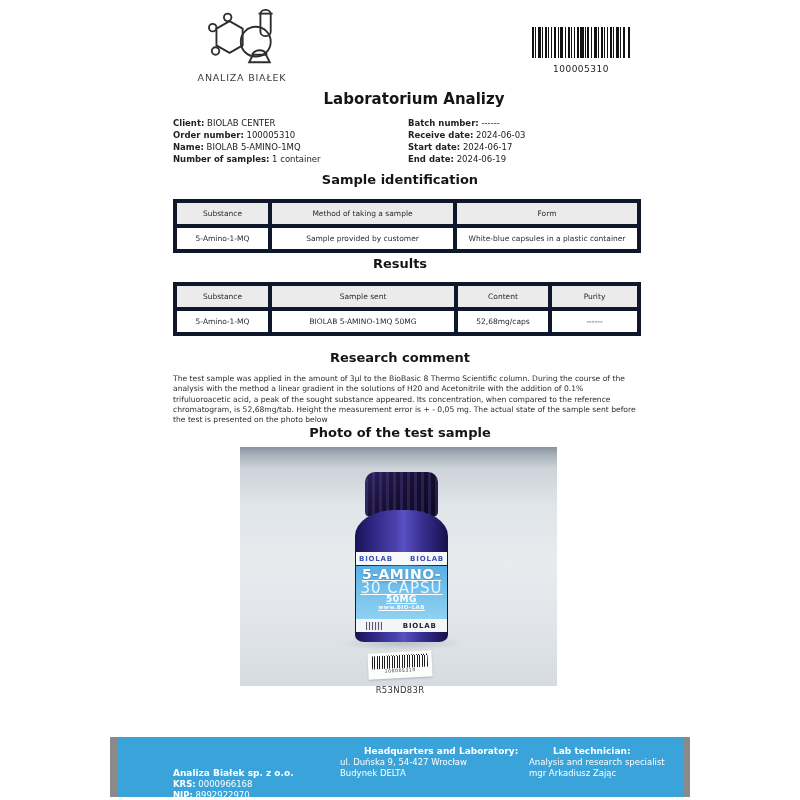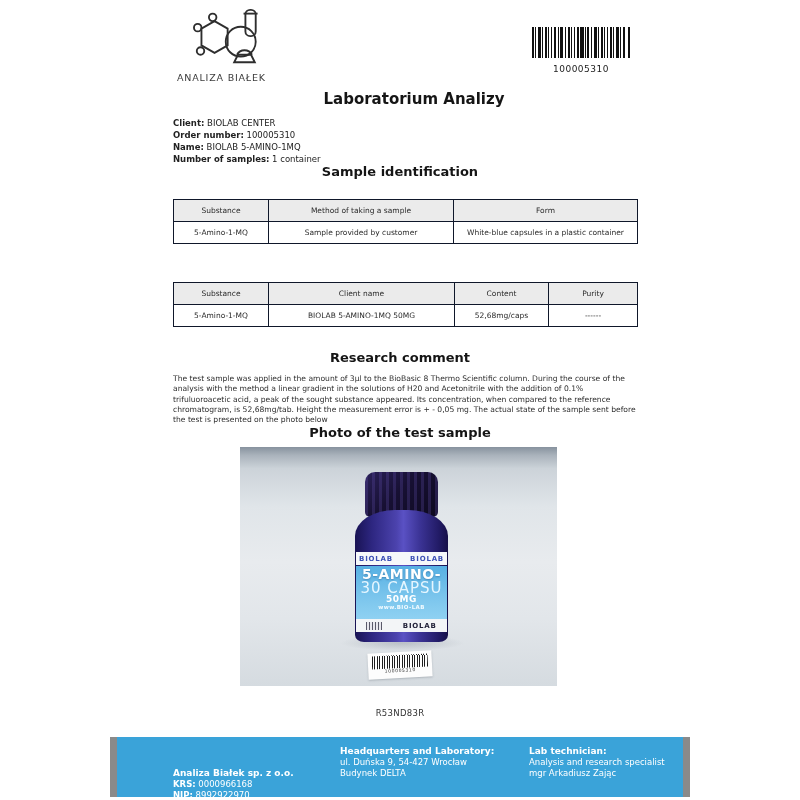--- a/index.html
+++ b/index.html
@@ -1,83 +1,83 @@
 <!DOCTYPE html>
 <html><head>
 <meta charset="utf-8">
 <style>
   html,body{margin:0;padding:0;background:#ffffff;}
   body{width:800px;height:800px;font-family:"DejaVu Sans",sans-serif;color:#1c1c1c;}
   #doc{position:relative;width:800px;height:800px;background:#fff;overflow:hidden;}
   .abs{position:absolute;}
 
   
-  .logo-block{left:177px;top:8px;width:100px;text-align:left;}
+  .logo-block{left:192px;top:8px;width:100px;text-align:center;}
   .logo-icon{margin-left:14px;}
   .logo-text{font-size:9.5px;letter-spacing:0.8px;color:#3c3c3c;margin-top:2px;white-space:nowrap;}
   .barcode-block{left:532px;top:27px;width:98px;text-align:center;}
   .barcode-num{font-size:9px;letter-spacing:0.5px;color:#222;margin-top:2px;}
 
   .doc-title{left:0;right:0;top:90px;text-align:center;font-size:15px;font-weight:bold;color:#151515;padding-left:28px;}
 
   
   .info-col{font-size:8.5px;line-height:12px;color:#222;}
   .info-left{left:173px;top:117px;}
   .info-right{left:408px;top:117px;}
   .info-line b{font-weight:bold;}
   .section-h{left:0;right:0;text-align:center;font-size:13px;font-weight:bold;color:#151515;}
 
   table.rpt{border-collapse:collapse;table-layout:fixed;background:#fff;}
-  table.rpt th,table.rpt td{border:1px solid #0f172a;font-size:7.5px;font-weight:normal;text-align:center;vertical-align:middle;height:21px;padding:0 2px;color:#2a2a2a;}
+  table.rpt th,table.rpt td{border:4px solid #0f172a;font-size:7.5px;font-weight:normal;text-align:center;vertical-align:middle;height:21px;padding:0 2px;color:#2a2a2a;}
   table.rpt th{background:#ebebeb;}
 
   .comment-p{left:173px;top:374px;width:470px;font-size:7.6px;line-height:10.3px;color:#2e2e2e;text-align:left;}
 
   
   .photo{left:240px;top:447px;width:317px;height:239px;overflow:hidden;
     background:linear-gradient(180deg,#87929e 0%,#aab3bc 3.5%,#ccd3d9 9%,#e0e5e9 25%,#e8ebee 48%,#e2e6ea 72%,#d5dbe0 100%);}
   .bottle{left:115px;top:25px;width:93px;height:170px;}
   .cap{left:10px;top:0;width:73px;height:45px;border-radius:10px 10px 5px 5px;
     background-image:repeating-linear-gradient(90deg,rgba(96,78,170,0.28) 0 3px,rgba(0,0,0,0) 3px 7px),
       linear-gradient(135deg,#2a2058 0%,#171033 45%,#0d091f 100%);}
   .bottle-body{left:0;top:38px;width:93px;height:132px;
     border-radius:40px 40px 9px 9px / 26px 26px 7px 7px;
     background:linear-gradient(90deg,#191354 0%,#2d2680 18%,#4c43ae 45%,#5a51c4 52%,#3b3395 70%,#221b66 90%,#171048 100%);}
   .label{left:1px;top:80px;width:91px;overflow:hidden;}
   .label-top{height:13px;background:#f6f8fa;display:flex;align-items:center;justify-content:space-between;padding:0 3px;}
   .label-brand{font-size:7px;font-weight:bold;color:#3d51b5;letter-spacing:0.8px;}
-  .label-main{height:53px;background:linear-gradient(180deg,#57b0e3 0%,#79c4ec 55%,#8fd1f2 100%);text-align:center;color:#fff;}
+  .label-main{height:53px;background:linear-gradient(180deg,#57b0e3 0%,#79c4ec 55%,#8fd1f2 100%);text-align:center;color:#fff;text-decoration:underline;}
   .lm1{font-size:14px;font-weight:bold;letter-spacing:0.5px;text-shadow:0 1px 2px rgba(30,80,130,0.45);line-height:16px;margin-top:1px;}
   .lm2{font-size:15px;color:#e6f6ff;line-height:12px;letter-spacing:1px;}
   .lm3{font-size:9px;font-weight:bold;line-height:10px;letter-spacing:0.5px;}
   .lm4{font-size:5.5px;font-weight:bold;line-height:7px;letter-spacing:0.4px;color:#f2fbff;}
   .label-bottom{height:13px;background:#f3f5f7;display:flex;align-items:center;justify-content:space-around;}
   .label-bottom .label-brand{color:#23233a;}
   .mini-stripes{width:16px;height:8px;background:repeating-linear-gradient(90deg,#5a5a6a 0 1px,#e8e8ee 1px 3px);}
   .bottle-shadow{left:100px;top:188px;width:125px;height:16px;border-radius:50%;
     background:radial-gradient(ellipse at center,rgba(60,70,85,0.22) 0%,rgba(60,70,85,0) 70%);}
   .sticker{left:128px;top:205px;width:64px;height:26px;background:#fdfdfd;transform:rotate(-3deg);
     box-shadow:0 1px 2px rgba(80,90,100,0.3);text-align:center;}
   .sticker-bars{margin:3px 4px 0 4px;height:13px;
     background:repeating-linear-gradient(90deg,#1d1d1d 0 1px,#fff 1px 2px,#1d1d1d 2px 3px,#fff 3px 5px);}
   .sticker-num{font-size:4.5px;color:#333;letter-spacing:0.6px;line-height:6px;}
 
   .password-label{left:0;right:0;top:693px;text-align:center;font-size:9px;font-weight:bold;color:#222;}
-  .password-value{left:0;right:0;top:708px;text-align:center;font-size:8.5px;color:#333;letter-spacing:0.3px;}
+  .password-value{left:0;right:0;top:685px;text-align:center;font-size:8.5px;color:#333;letter-spacing:0.3px;}
 
   
   .footer{left:110px;top:737px;width:566px;height:60px;background:#3aa3d9;
     border-left:7px solid #8a8a8a;border-right:7px solid #8a8a8a;color:#ffffff;}
   .f-col{position:absolute;font-size:8.5px;line-height:11px;}
   .f-col b{font-weight:bold;}
   .f-company{left:56px;top:7px;}
   .f-company .f-name{font-size:9px;font-weight:bold;margin-top:24px;}
   .f-hq{left:223px;top:9px;}
   .f-tech{left:412px;top:9px;}
-  .f-head{font-weight:bold;font-size:9px;}
+  .f-head{font-weight:bold;font-size:9px;margin-left:24px;}
 </style>
 </head>
 <body>
 
 <div id="doc">
 
   <div class="abs logo-block">
     <svg class="logo-icon" width="92" height="58" viewBox="0 0 96 62" fill="none" stroke="#2e2e2e" stroke-width="2">
       <polygon points="24,14 38,22 38,40 24,48 10,40 10,22"></polygon>
       <circle cx="22" cy="10" r="4"></circle>
@@ -132,53 +132,60 @@
 
   <div class="abs doc-title">Laboratorium Analizy</div>
 
   <div class="abs info-col info-left">
     <div class="info-line"><b>Client:</b> <span>BIOLAB CENTER</span></div>
     <div class="info-line"><b>Order number:</b> <span>100005310</span></div>
     <div class="info-line"><b>Name:</b> <span>BIOLAB 5-AMINO-1MQ</span></div>
     <div class="info-line"><b>Number of samples:</b> <span>1 container</span></div>
   </div>
 
-
-  <div class="abs section-h" style="top:164px;">Sample identification</div>
+  <div class="abs info-col info-right">
+    <div class="info-line"><b>Batch number:</b> <span>------</span></div>
+    <div class="info-line"><b>Receive date:</b> <span>2024-06-03</span></div>
+    <div class="info-line"><b>Start date:</b> <span>2024-06-17</span></div>
+    <div class="info-line"><b>End date:</b> <span>2024-06-19</span></div>
+  </div>
+
+  <div class="abs section-h" style="top:172px;">Sample identification</div>
   <table class="rpt abs" style="left:173px;top:199px;width:464px;">
     <colgroup>
         <col style="width:95px">
         <col style="width:185px">
         <col style="width:184px">
       </colgroup>
     <tbody>
         <tr>
       <th>Substance</th>
       <th>Method of taking a sample</th>
       <th>Form</th>
     </tr>
     <tr>
       <td>5-Amino-1-MQ</td>
       <td>Sample provided by customer</td>
       <td>White-blue capsules in a plastic container</td>
     </tr>
   </tbody>
     </table>
 
+  <div class="abs section-h" style="top:256px;">Results</div>
   <table class="rpt abs" style="left:173px;top:282px;width:464px;">
     <colgroup>
         <col style="width:95px">
         <col style="width:186px">
         <col style="width:94px">
         <col style="width:89px">
       </colgroup>
     <tbody>
         <tr>
       <th>Substance</th>
-      <th>Client name</th>
+      <th>Sample sent</th>
       <th>Content</th>
       <th>Purity</th>
     </tr>
     <tr>
       <td>5-Amino-1-MQ</td>
       <td>BIOLAB 5-AMINO-1MQ 50MG</td>
       <td>52,68mg/caps</td>
       <td>------</td>
     </tr>
   </tbody>

